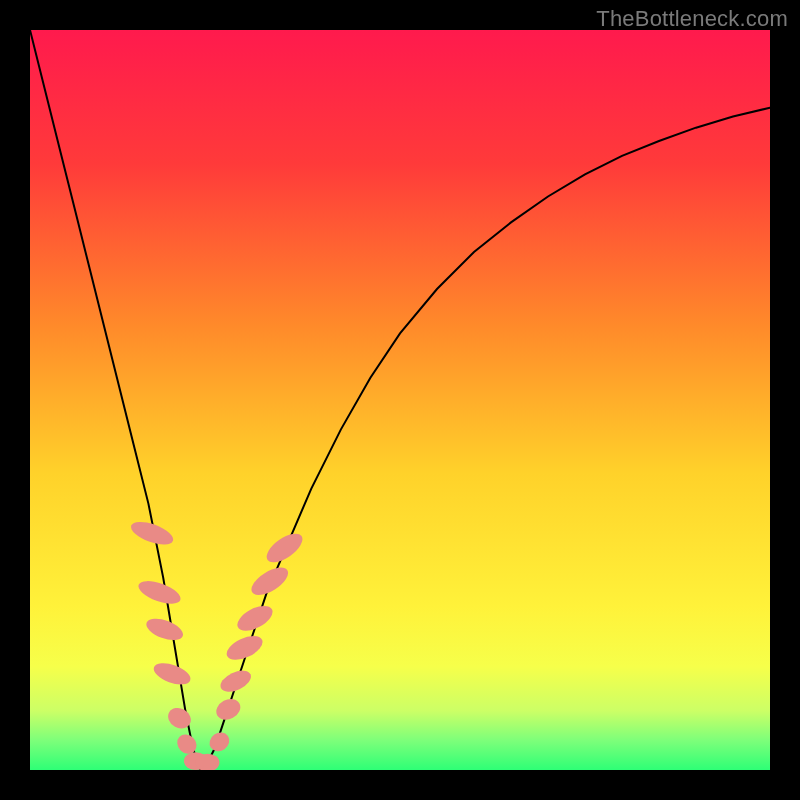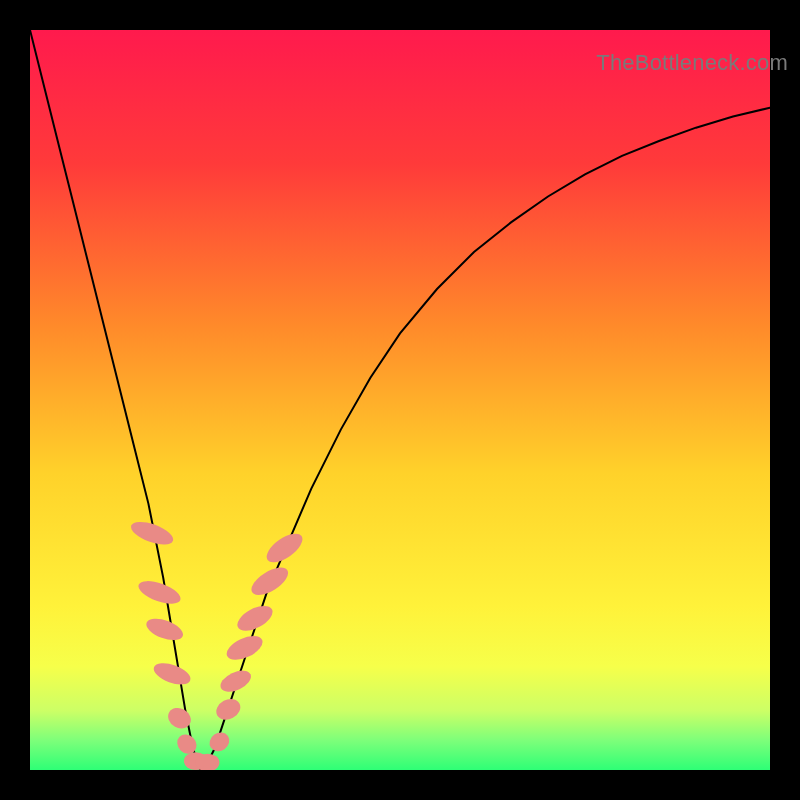--- a/index.html
+++ b/index.html
@@ -28,21 +28,20 @@
     inset: 0;
   }
   .watermark {
     position: absolute;
     top: 6px;
     right: 12px;
     color: #7a7a7a;
     font-size: 22px;
     font-weight: 500;
     letter-spacing: 0.2px;
-    margin-top: 44px;
   }
   .svg-layer {
     position: absolute;
     inset: 0;
   }
 </style>
 </head>
 <body>
 
 <div class="frame">

